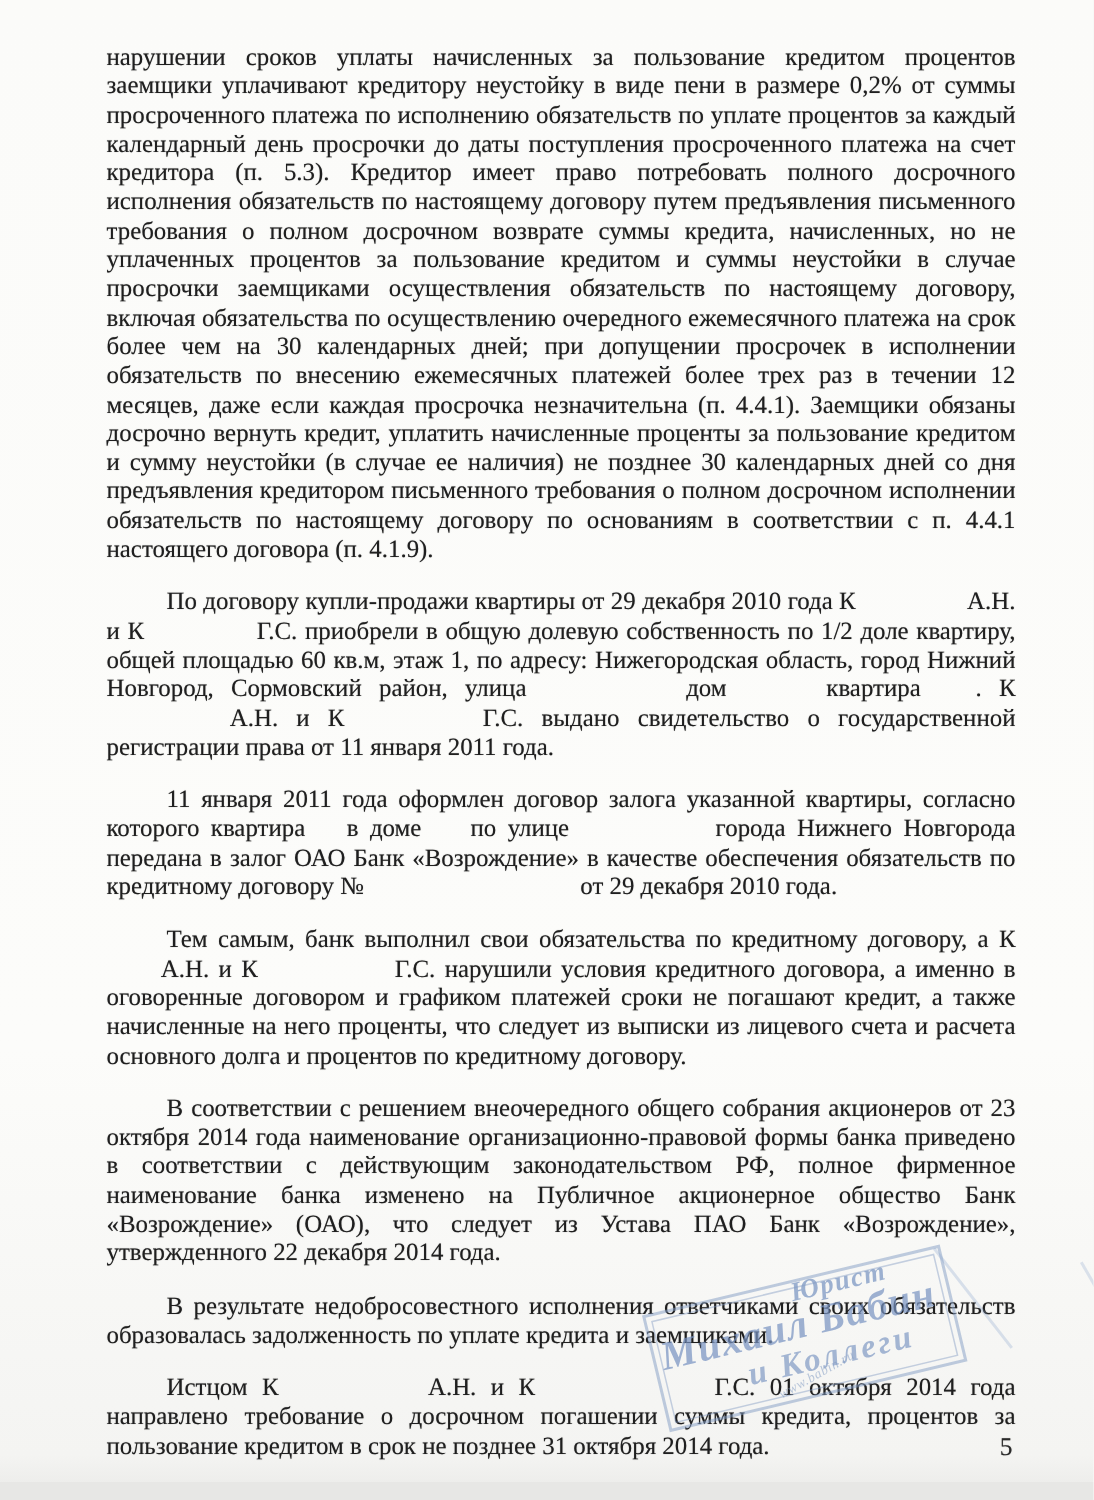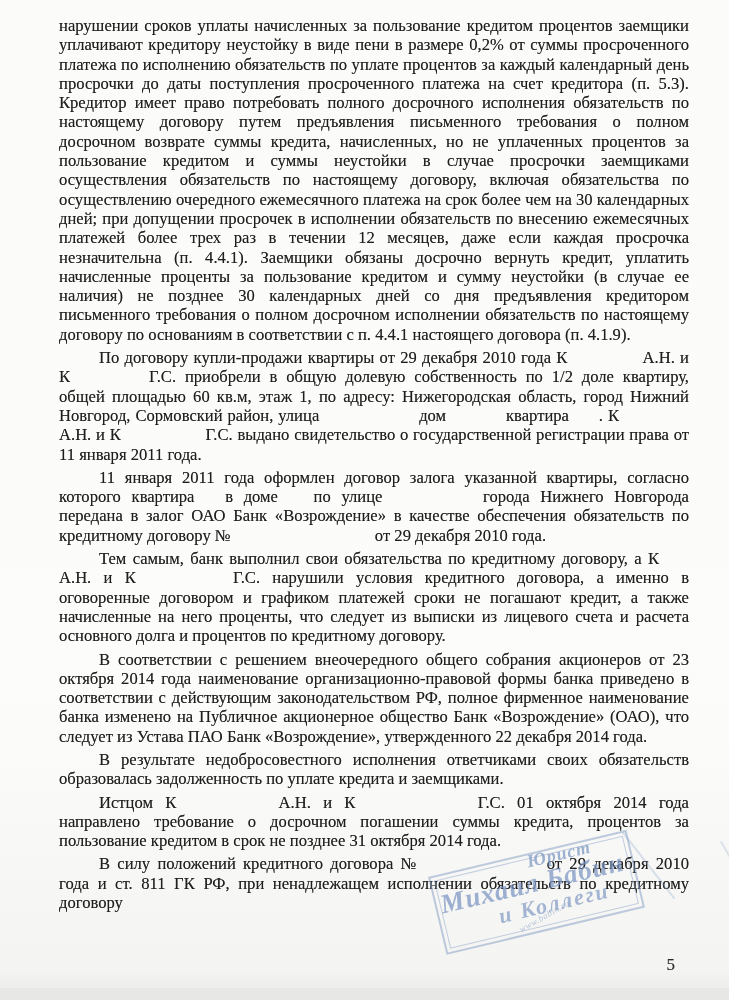--- a/index.html
+++ b/index.html
@@ -15,21 +15,21 @@
   .scan-bottom-edge{
     position:absolute;left:0;right:0;bottom:0;height:12px;
     background:#e7e7e5;
   }
   .doc-text{
     position:absolute;left:55px;top:12px;width:638px;
     font-size:16.6px;line-height:19.3px;color:#1f1f1f;
     text-align:justify;
     text-shadow:0 0 .6px rgba(35,35,35,.55);
   }
-  .doc-text p{margin:4px;}
+  .doc-text p{margin:16px;}
   .doc-text p.indent{text-indent:40px;}
   .redaction-gap{display:inline-block;height:1px;}
   .page-number{
     position:absolute;right:54px;top:955px;
     font-size:17px;color:#2a2a2a;
     text-shadow:0 0 .6px rgba(35,35,35,.5);
   }
   
   .stamp{
     position:absolute;left:428px;top:877px;width:200px;height:76px;

